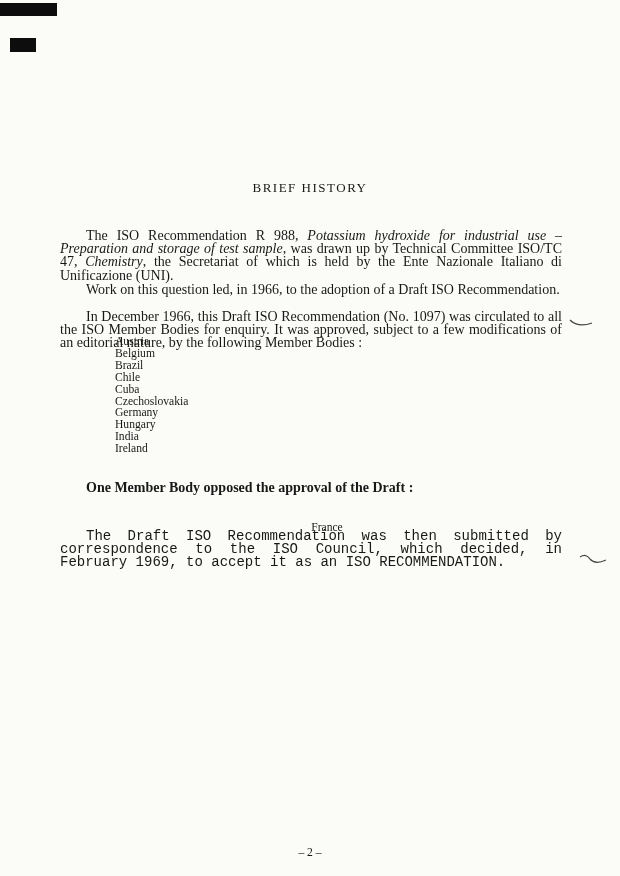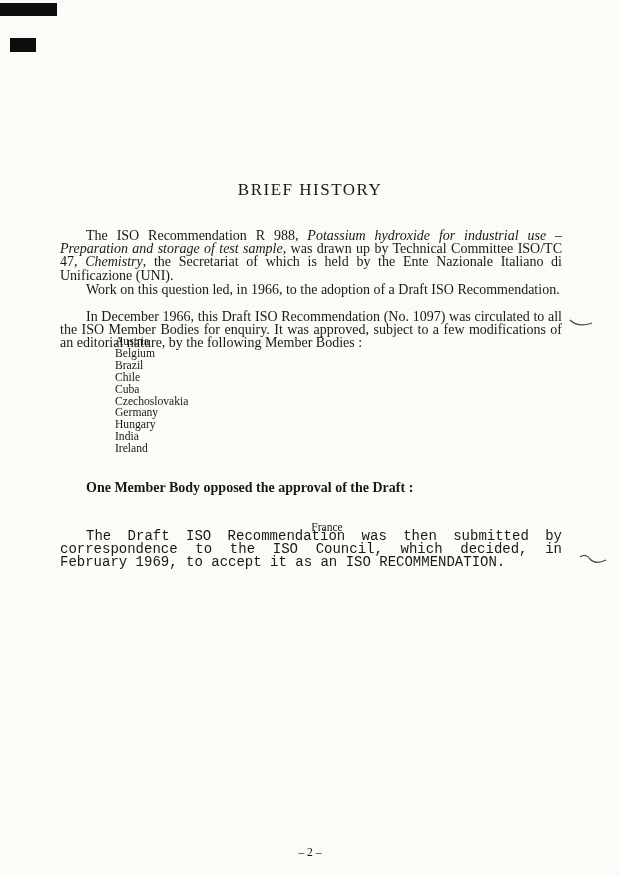--- a/index.html
+++ b/index.html
@@ -41,21 +41,21 @@
     top: 0;
     width: 502px;
   }
   h1.doc-title {
     margin: 0;
     position: absolute;
     top: 180px;
     left: 0;
     width: 100%;
     text-align: center;
-    font-size: 17px;
+    font-size: 13px;
     font-weight: normal;
     letter-spacing: 1.5px;
   }
   .body-text {
     position: absolute;
     left: 0;
     width: 502px;
     font-size: 14px;
     line-height: 13.2px;
     text-align: justify;

